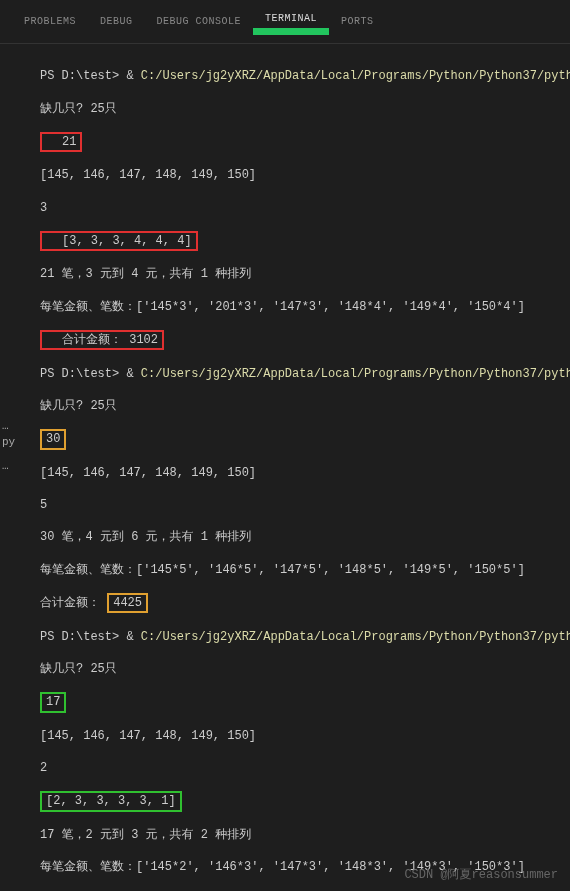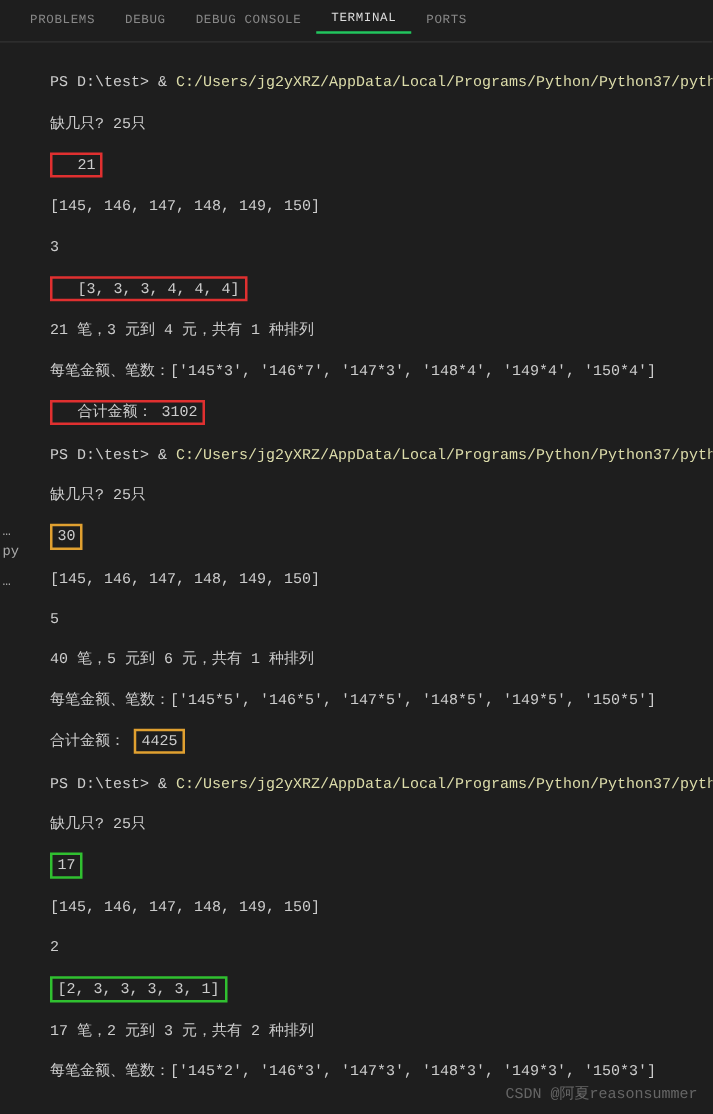--- a/index.html
+++ b/index.html
@@ -11,33 +11,33 @@
       width: 570px;
       height: 891px;
       overflow: hidden;
       position: relative;
     }
     .tabs {
       display: flex;
       gap: 0;
       padding: 0 12px;
       border-bottom: 1px solid #333;
-      height: 34px;
+      height: 44px;
       align-items: center;
     }
     .tab {
       padding: 4px 12px;
       color: #888;
       font-size: 10px;
       letter-spacing: 0.5px;
       cursor: pointer;
     }
     .tab.active {
       color: #ddd;
-      border-bottom: 2px solid #22c55e;
+      border-bottom: 7px solid #22c55e;
     }
     .terminal {
       padding: 8px 4px 8px 40px;
       line-height: 1.35;
       white-space: pre;
       position: relative;
     }
     .line { min-height: 15px; }
     .path { color: #dcdcaa; }
     .prompt { color: #cccccc; }
@@ -81,28 +81,28 @@
 <span class="left-cut" style="top:460px;">…</span>
 
 <div class="terminal">
 <div class="line"><span class="prompt">PS D:\test&gt; &amp; </span><span class="path">C:/Users/jg2yXRZ/AppData/Local/Programs/Python/Python37/python</span></div>
 <div class="line">缺几只? 25只</div>
 <div class="line"><span class="box box-red">21</span></div>
 <div class="line">[145, 146, 147, 148, 149, 150]</div>
 <div class="line">3</div>
 <div class="line"><span class="box box-red">[3, 3, 3, 4, 4, 4]</span></div>
 <div class="line">21 笔，3 元到 4 元，共有 1 种排列</div>
-<div class="line">每笔金额、笔数：['145*3', '146*7', '147*3', '148*4', '149*4', '150*4']</div>
+<div class="line">每笔金额、笔数：['145*3', '201*3', '147*3', '148*4', '149*4', '150*4']</div>
 <div class="line"><span class="box box-red"><span>合计金额：</span> <span>3102</span></span></div>
 <div class="line"><span class="prompt">PS D:\test&gt; &amp; </span><span class="path">C:/Users/jg2yXRZ/AppData/Local/Programs/Python/Python37/python</span></div>
 <div class="line">缺几只? 25只</div>
 <div class="line"><span class="box box-orange">30</span></div>
 <div class="line">[145, 146, 147, 148, 149, 150]</div>
 <div class="line">5</div>
-<div class="line">40 笔，5 元到 6 元，共有 1 种排列</div>
+<div class="line">30 笔，4 元到 6 元，共有 1 种排列</div>
 <div class="line">每笔金额、笔数：['145*5', '146*5', '147*5', '148*5', '149*5', '150*5']</div>
 <div class="line"><span>合计金额：</span> <span class="box box-orange">4425</span></div>
 <div class="line"><span class="prompt">PS D:\test&gt; &amp; </span><span class="path">C:/Users/jg2yXRZ/AppData/Local/Programs/Python/Python37/python</span></div>
 <div class="line">缺几只? 25只</div>
 <div class="line"><span class="box box-green">17</span></div>
 <div class="line">[145, 146, 147, 148, 149, 150]</div>
 <div class="line">2</div>
 <div class="line"><span class="box box-green">[2, 3, 3, 3, 3, 1]</span></div>
 <div class="line">17 笔，2 元到 3 元，共有 2 种排列</div>
 <div class="line">每笔金额、笔数：['145*2', '146*3', '147*3', '148*3', '149*3', '150*3']</div>

